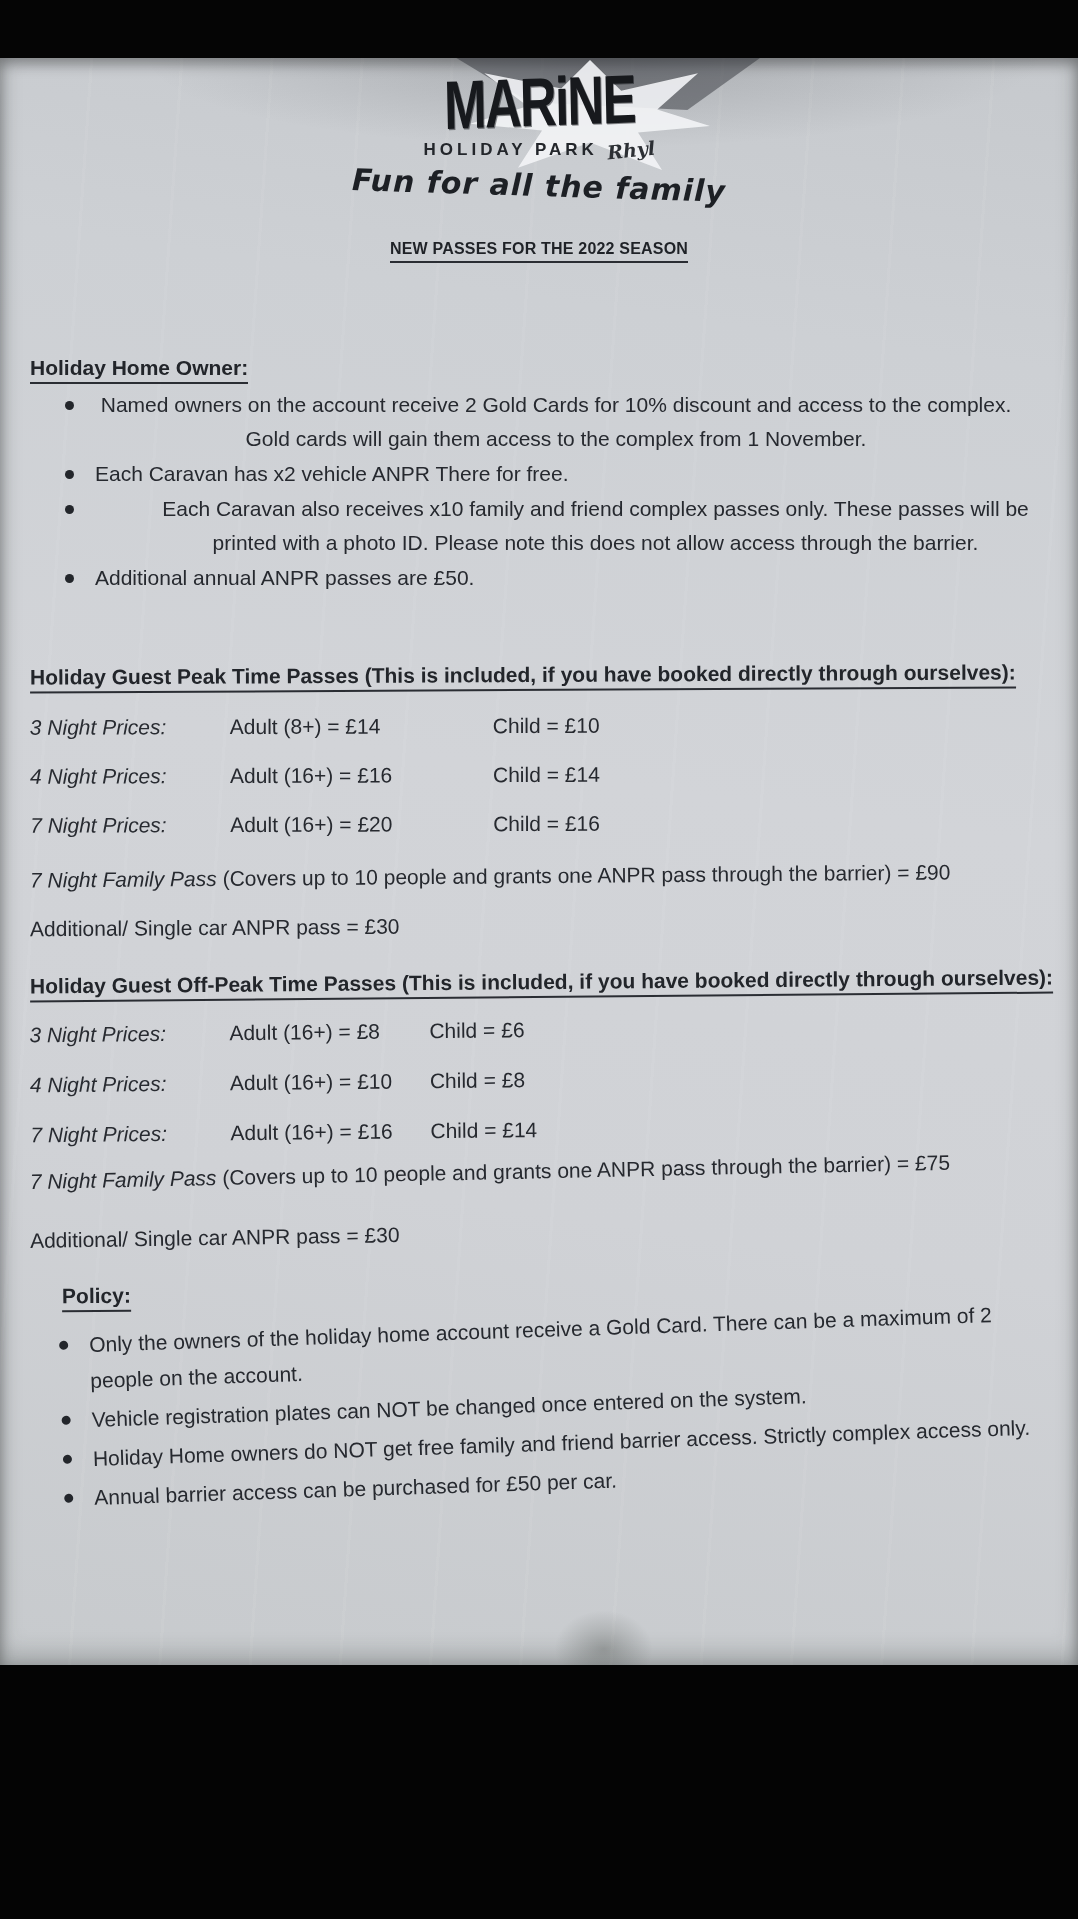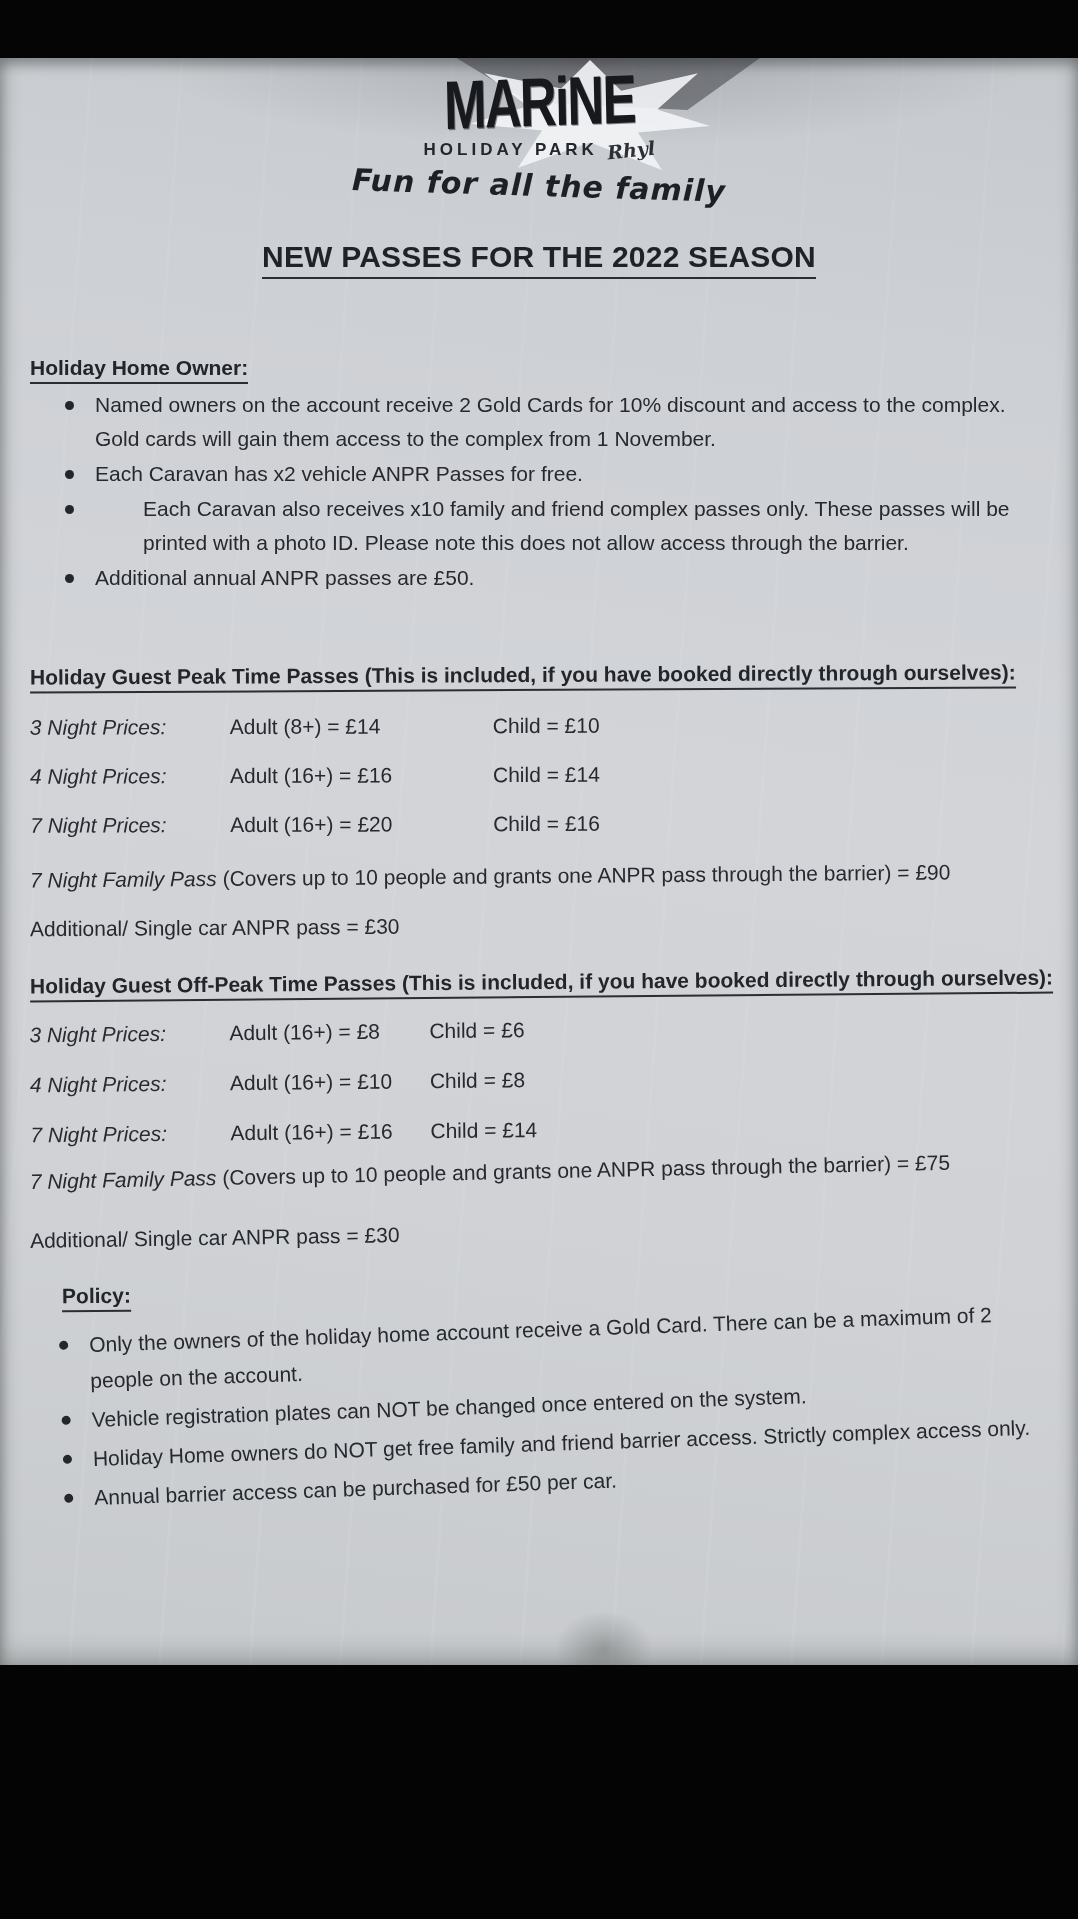--- a/index.html
+++ b/index.html
@@ -50,21 +50,21 @@
     font-weight:600;color:#2c2f34;
   }
   .tagline{
     margin-top:8px;font-size:30px;font-style:italic;font-weight:700;
     letter-spacing:1px;color:#1d2025;transform:rotate(1.8deg);
     font-family:"DejaVu Sans", sans-serif;
   }
 
   .doc-title{position:absolute;left:0;top:182px;width:1078px;text-align:center;}
   .doc-title span{
-    display:inline-block;font-size:30px;font-weight:600;color:#1f2227;
+    display:inline-block;font-size:16px;font-weight:600;color:#1f2227;
     border-bottom:2px solid #2a2d33;padding-bottom:3px;letter-spacing:0.2px;
   }
 
   .h-underline{
     display:inline-block;font-size:21px;font-weight:700;color:#22252a;
     border-bottom:2px solid #2a2d33;padding-bottom:2px;
   }
   .sec-owner-h{position:absolute;left:30px;top:278px;margin-top:20px;}
   .owner-list{position:absolute;left:0;top:330px;width:1048px;}
   .peak-h{position:absolute;left:30px;top:605px;transform:rotate(-0.3deg);}
@@ -77,21 +77,21 @@
   .add30b{position:absolute;left:30px;top:1168px;font-size:21px;transform:rotate(-0.9deg);}
   .policy-h{position:absolute;left:30px;top:1226px;transform:rotate(-0.6deg);margin-left:32px;}
   .policy-list{position:absolute;left:0;top:1272px;width:1056px;transform:rotate(-1.9deg);transform-origin:0 100%;}
 
   .b-item{display:flex;align-items:flex-start;font-size:21px;line-height:34px;color:#26292f;}
   .b-item .txt{display:block;}
   .dot{
     flex:0 0 auto;width:9px;height:9px;border-radius:50%;background:#23262b;
     margin:13px 0 0 65px;margin-right:21px;
   }
-  .owner-list .b-item{margin-bottom:1px;}
+  .owner-list .b-item{margin-bottom:1px;text-align:center;}
   .owner-list .b-item:nth-child(1) .txt{max-width:922px;}
   .owner-list .b-item:nth-child(3) .txt{max-width:946px;margin-left:48px;}
 
   .policy-list .b-item{margin-bottom:3px;line-height:36px;}
   .policy-list .b-item:nth-child(1) .txt{max-width:952px;}
   .policy-list .b-item:nth-child(3) .txt{max-width:960px;}
 
   .price-row{position:relative;height:49px;font-size:21px;}
   .offpeak-rows .price-row{height:50px;}
   .p-label{position:absolute;left:30px;font-style:italic;color:#282b31;}
@@ -128,21 +128,21 @@
       <span class="h-underline">Holiday Home Owner:</span>
     </div>
 
     <div class="owner-list">
       <div class="b-item">
         <span class="dot"></span>
         <span class="txt">Named owners on the account receive 2 Gold Cards for 10% discount and access to the complex. Gold cards will gain them access to the complex from 1 November.</span>
       </div>
       <div class="b-item">
         <span class="dot"></span>
-        <span class="txt">Each Caravan has x2 vehicle ANPR Passes for free.</span>
+        <span class="txt">Each Caravan has x2 vehicle ANPR There for free.</span>
       </div>
       <div class="b-item">
         <span class="dot"></span>
         <span class="txt">Each Caravan also receives x10 family and friend complex passes only. These passes will be printed with a photo ID. Please note this does not allow access through the barrier.</span>
       </div>
       <div class="b-item">
         <span class="dot"></span>
         <span class="txt">Additional annual ANPR passes are £50.</span>
       </div>
     </div>

